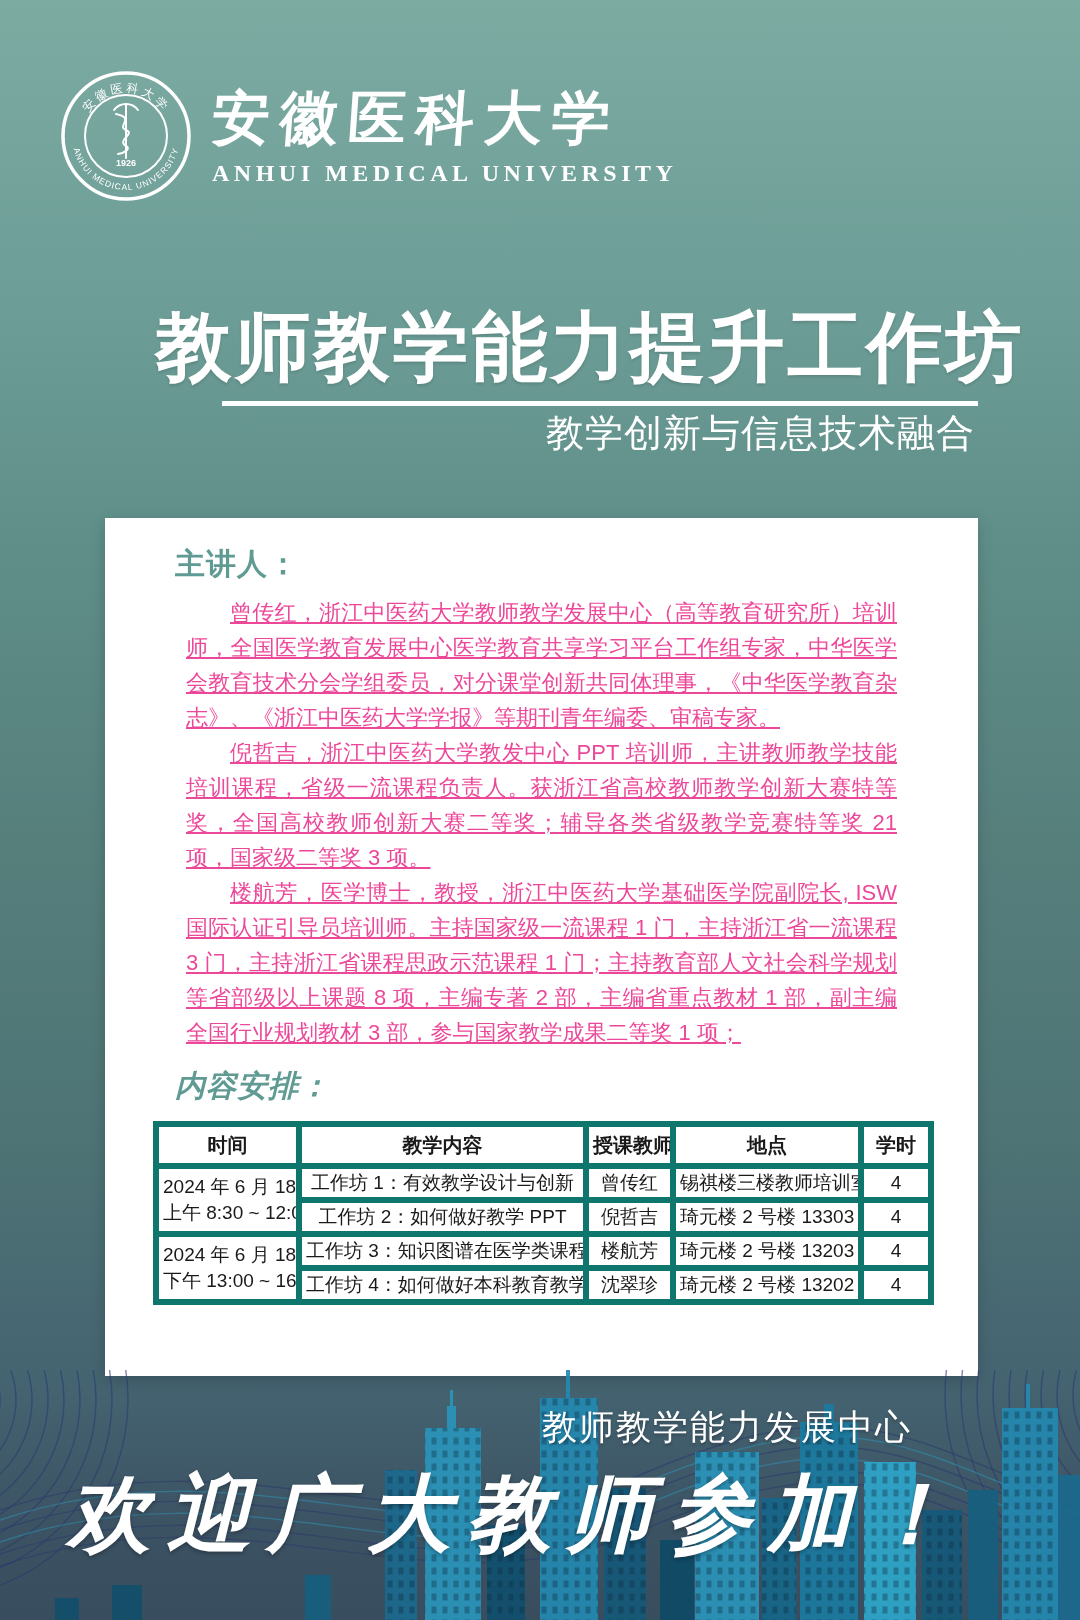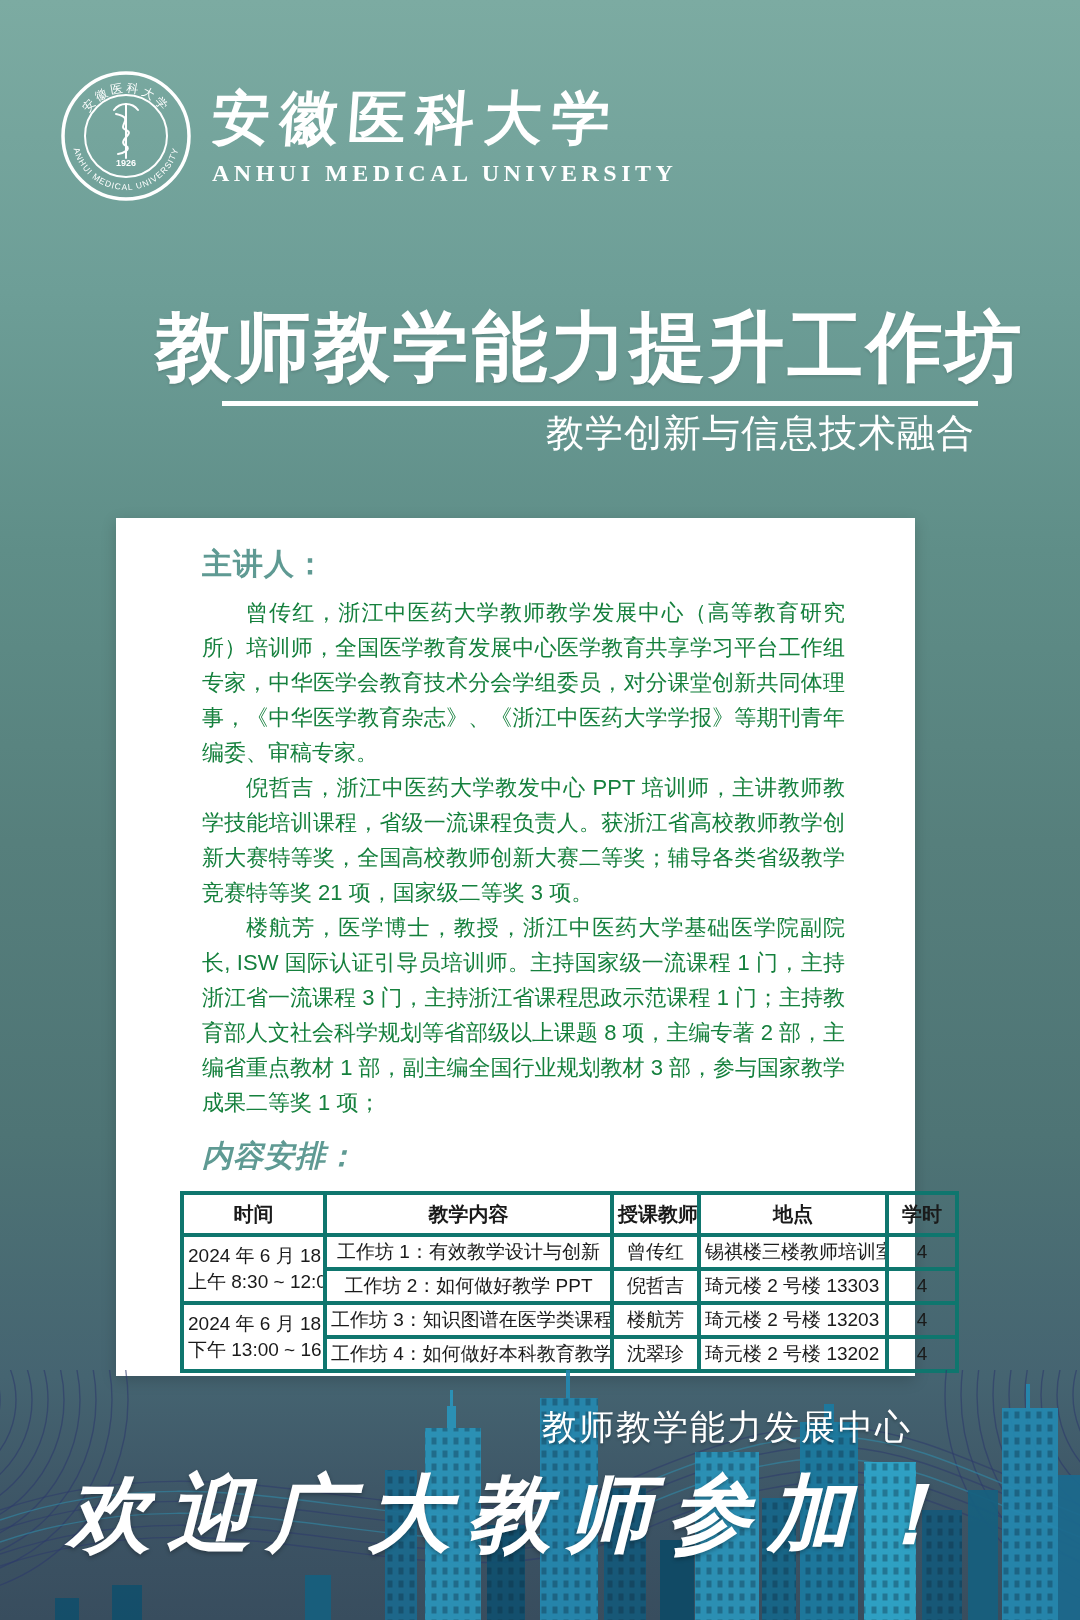--- a/index.html
+++ b/index.html
@@ -35,38 +35,38 @@
     white-space:nowrap;
   }
   .title-rule { position:absolute; left:222px; width:756px; top:401px; height:5px; background:#ffffff; }
   .sub-title {
     position:absolute; right:105px; top:408px; color:#fff; font-size:38px;
     font-weight:500; letter-spacing:1px; white-space:nowrap;
   }
 
   
   .card {
-    position:absolute; left:116px; top:518px; width:799px; height:858px;
-    background:#ffffff; padding:26px 48px 0 64px;
+    position:absolute; left:105px; top:518px; width:873px; height:858px;
+    background:#ffffff; padding:26px 48px 0 48px;
     box-shadow:0 4px 14px rgba(0,0,0,0.18);
   }
   .sec-heading {
     color:#5f9a93; font-size:30px; font-weight:bold; letter-spacing:1px;
     margin:0 22px 10px 22px;
   }
   .sec-heading.schedule { margin-top:16px; margin-bottom:14px;font-style:italic; }
   .speaker-p {
-    color:#15803d; font-size:22px; line-height:35px; text-align:justify;
-    text-indent:2em; margin:0 22px;
+    color:#ec4899; font-size:22px; line-height:35px; text-align:justify;
+    text-indent:2em; margin:0 33px;text-decoration:underline;
   }
 
   
   table.sched { border-collapse:collapse; width:775px; margin:0 auto; table-layout:fixed; }
   .sched th, .sched td {
-    border:4px solid #0f766e; text-align:center; vertical-align:middle;
+    border:6px solid #0f766e; text-align:center; vertical-align:middle;
     color:#1a1a1a; font-size:19px; padding:0 4px; overflow:hidden; white-space:nowrap;
   }
   .sched th { font-weight:bold; height:42px; font-size:20px; }
   .sched td { height:34px; }
   .col-time { width:143px; } .col-content { width:287px; } .col-teacher { width:87px; }
   .col-loc { width:188px; } .col-hours { width:70px; }
   .time-cell div { line-height:26px; font-size:19px; }
 
   
   .deco { position:absolute; left:0; bottom:0; width:1080px; height:250px; }

